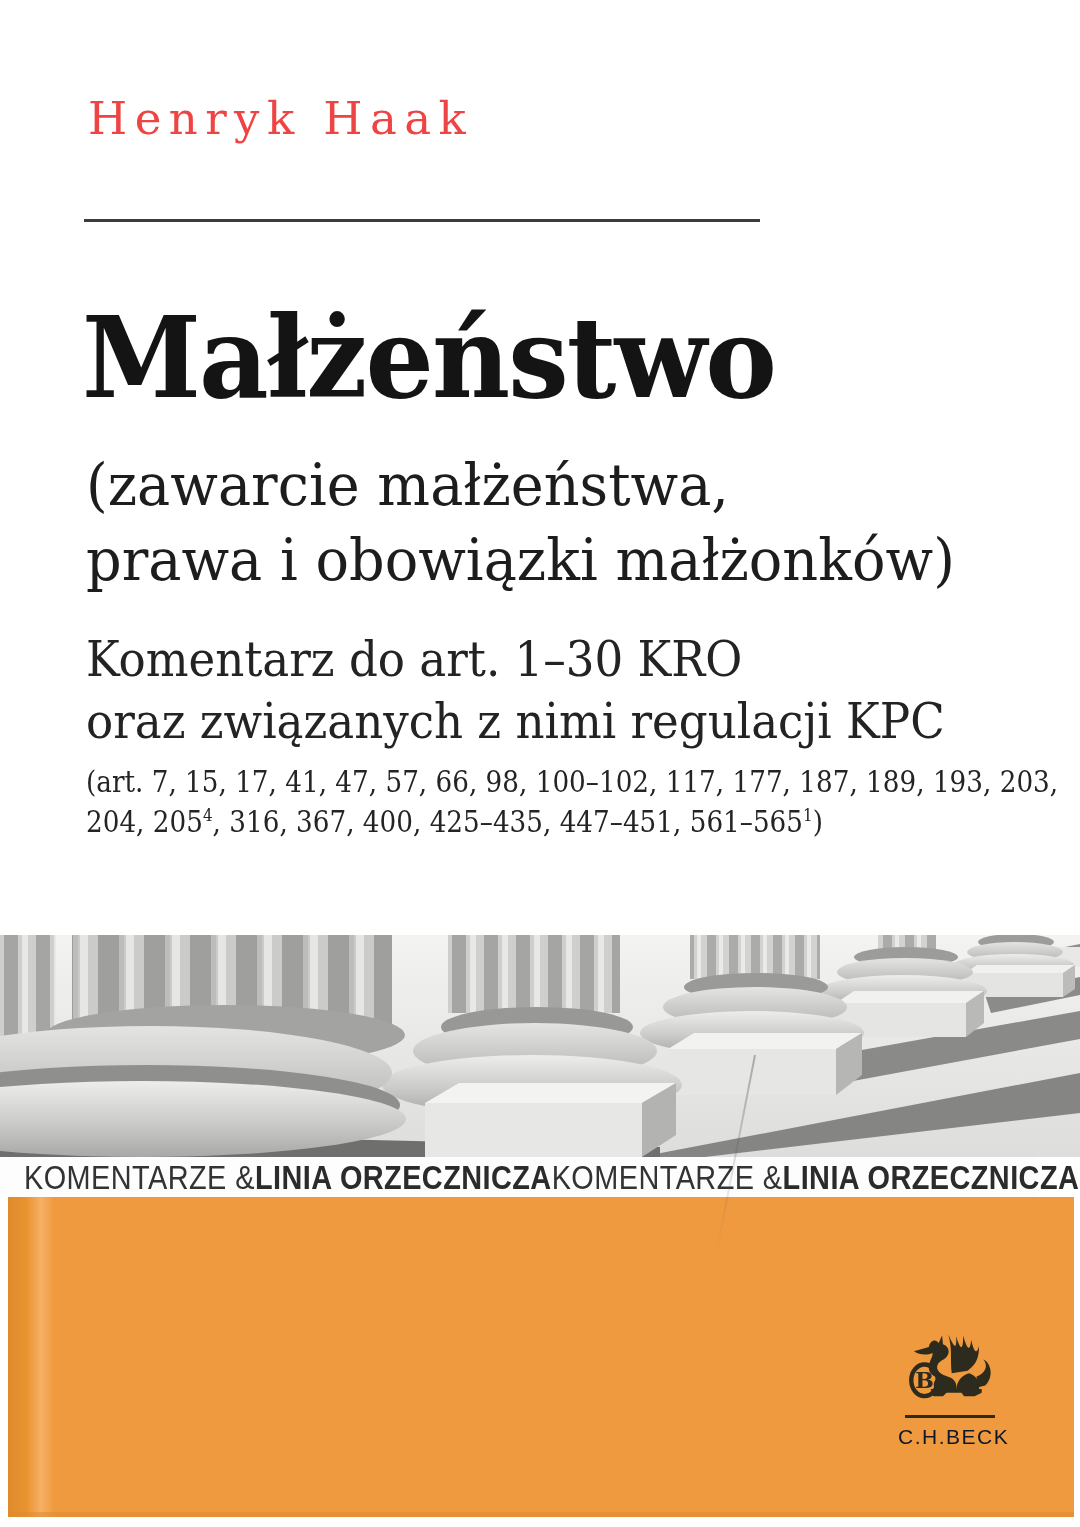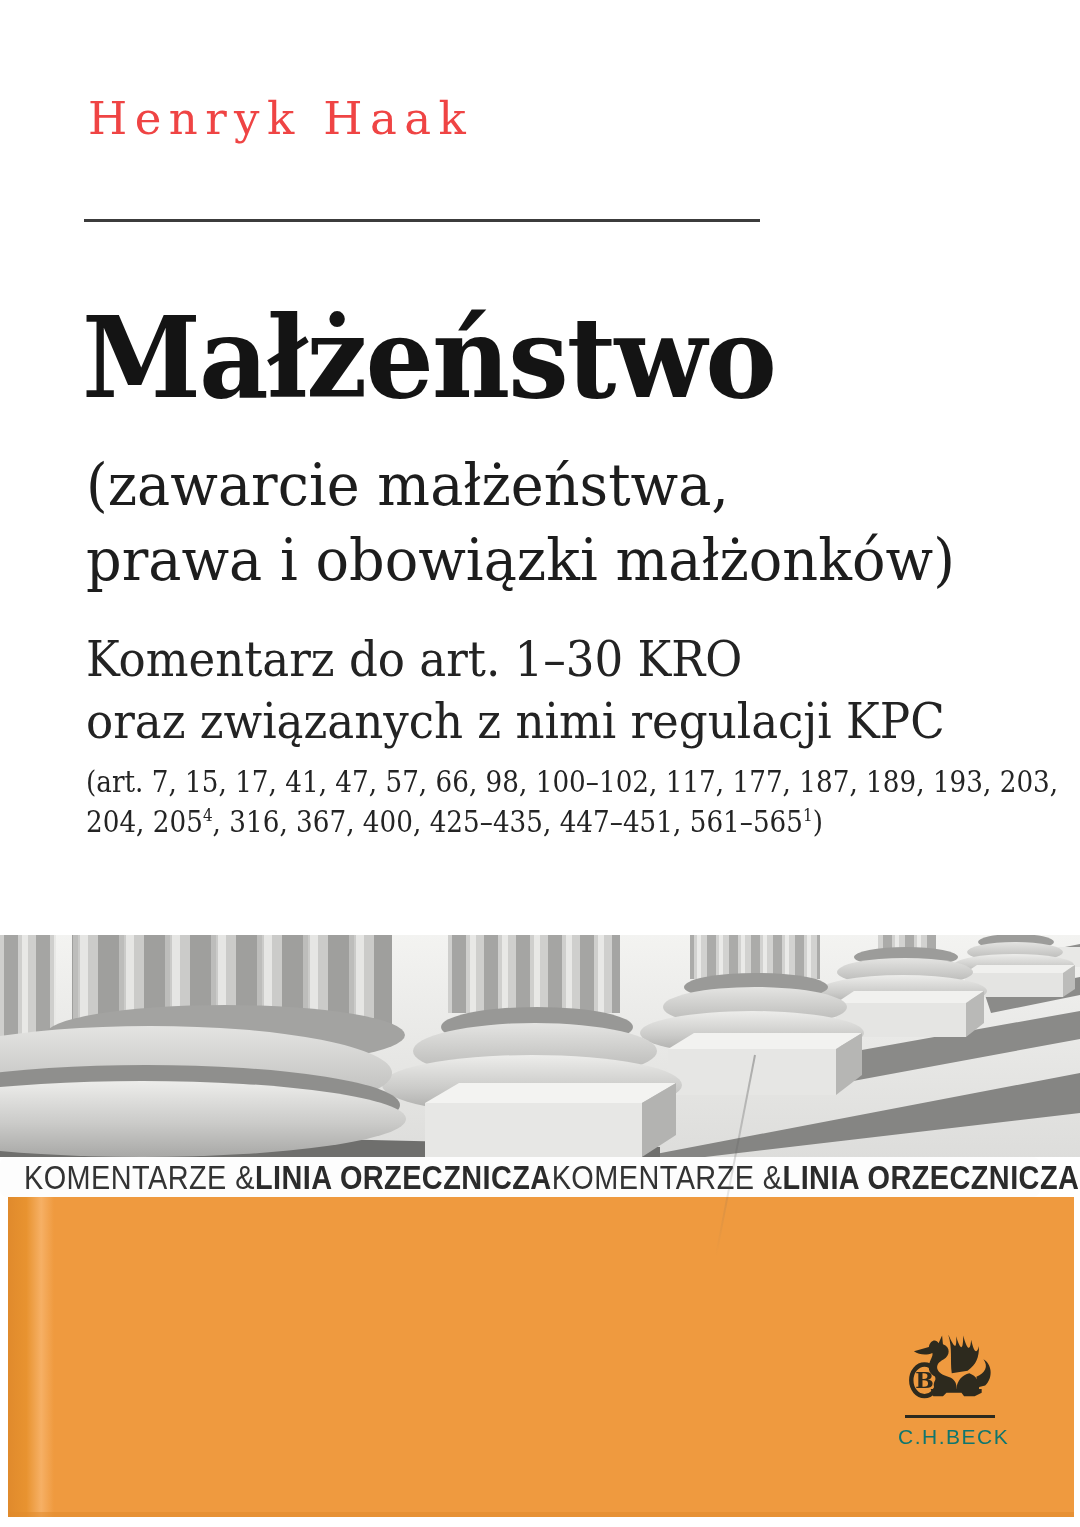--- a/index.html
+++ b/index.html
@@ -44,21 +44,21 @@
   .orange .spine{position:absolute;left:0;top:0;bottom:0;width:46px;
     background:linear-gradient(90deg,#E08A2C 0%,#E89330 40%,#F6B065 72%,#EF9A3F 100%);}
   .orange .bottom-edge{position:absolute;left:0;right:0;bottom:0;height:5px;
     background:#E08A2C;opacity:.55;}
 
   
   .beck{left:898px;top:1322px;width:104px;text-align:center;color:#2d2a1e;}
   .beck svg{display:block;margin:0 auto;width:88px;height:92px;}
   .beck .logo-line{height:3px;background:#2d2a1e;margin:1px 7px 7px 7px;}
   .beck .name{font-family:"Liberation Sans", sans-serif;font-size:21px;
-    letter-spacing:1.5px;font-weight:normal;color:#0f766e;white-space:nowrap;}
+    letter-spacing:1.5px;font-weight:normal;color:#0f172a;white-space:nowrap;}
 
   
   .crease{left:754px;top:1055px;width:2px;height:205px;
     background:linear-gradient(rgba(95,95,95,.45),rgba(140,140,140,0));
     transform:rotate(11deg);transform-origin:top center;}
 </style>
 </head>
 <body>
 
 <div class="abs authors">

